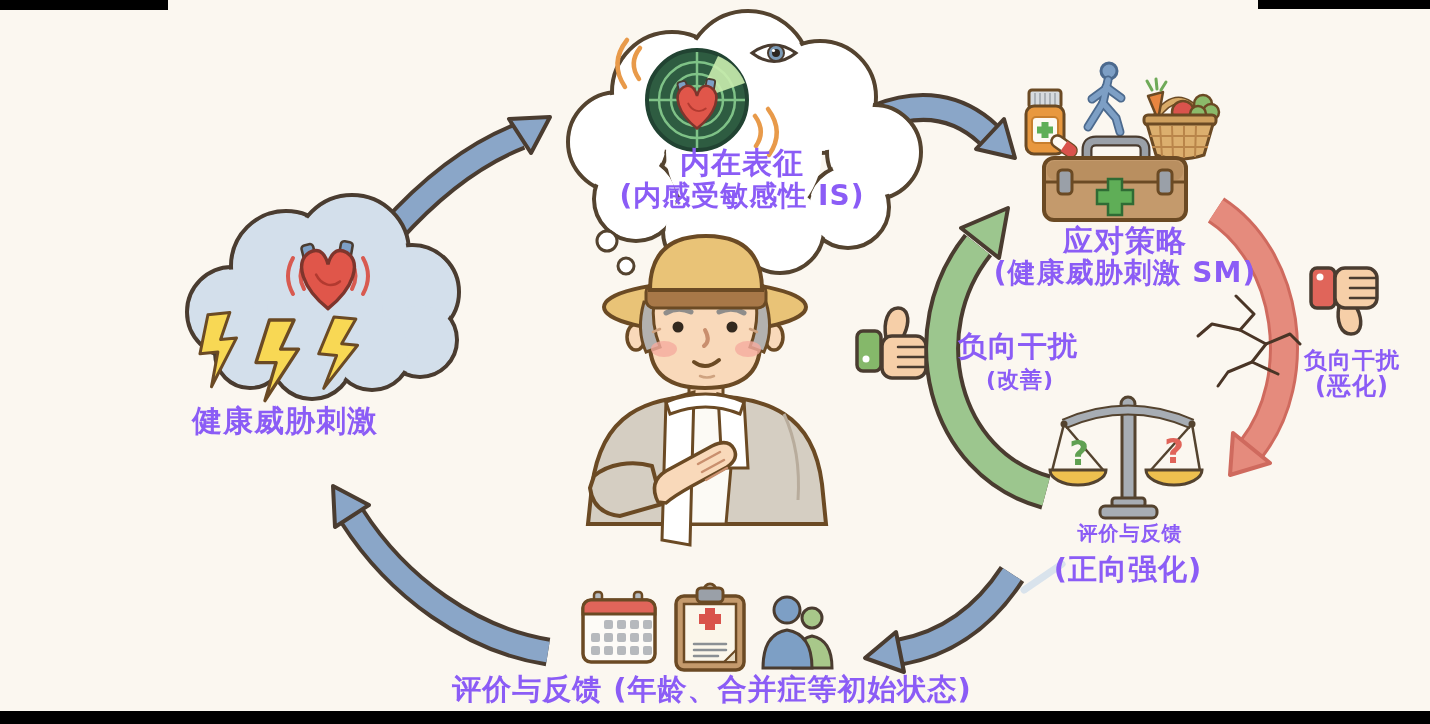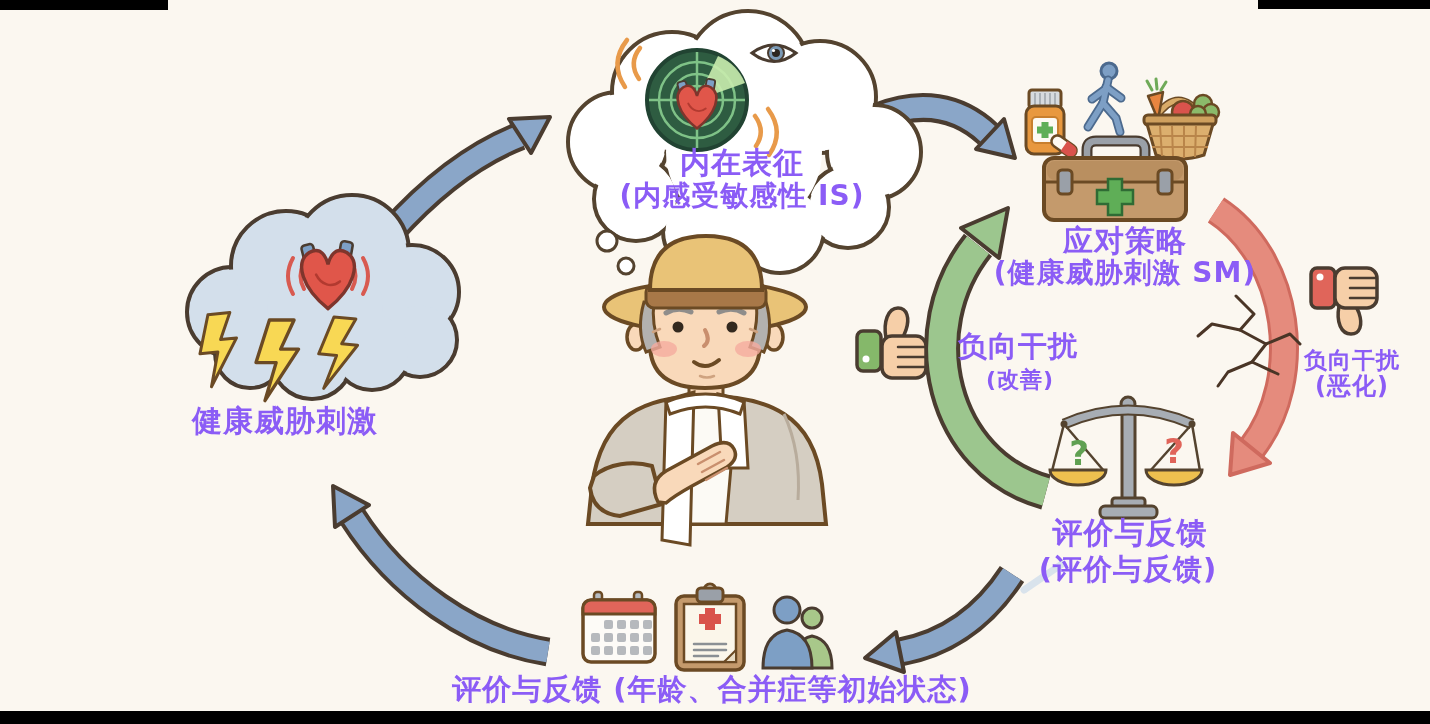--- a/index.html
+++ b/index.html
@@ -372,22 +372,22 @@
 
 <div class="label" style="left:1125px;top:241px;font-size:30px">应对策略</div>
 <div class="label" style="left:1125px;top:273px;font-size:28px">(健康威胁刺激 SM)</div>
 
 <div class="label" style="left:1018px;top:346px;font-size:29px">负向干扰</div>
 <div class="label" style="left:1020px;top:380px;font-size:22px">(改善)</div>
 
 <div class="label" style="left:1352px;top:360px;font-size:23px">负向干扰</div>
 <div class="label" style="left:1352px;top:386px;font-size:24px">(恶化)</div>
 
-<div class="label" style="left:1130px;top:533px;font-size:30px">评价与反馈</div>
-<div class="label" style="left:1128px;top:569px;font-size:29px">(评价与反馈)</div>
+<div class="label" style="left:1130px;top:533px;font-size:20px">评价与反馈</div>
+<div class="label" style="left:1128px;top:569px;font-size:29px">(正向强化)</div>
 
 
 <div class="label" style="left:712px;top:689px;font-size:29px">评价与反馈 (年龄、合并症等初始状态)</div>
 
 <div class="bar" style="left:0;top:0;width:168px;height:10px"></div>
 <div class="bar" style="left:1258px;top:0;width:172px;height:9px"></div>
 <div class="bar" style="left:0;top:711px;width:1430px;height:13px"></div>
 
 </div>
 

